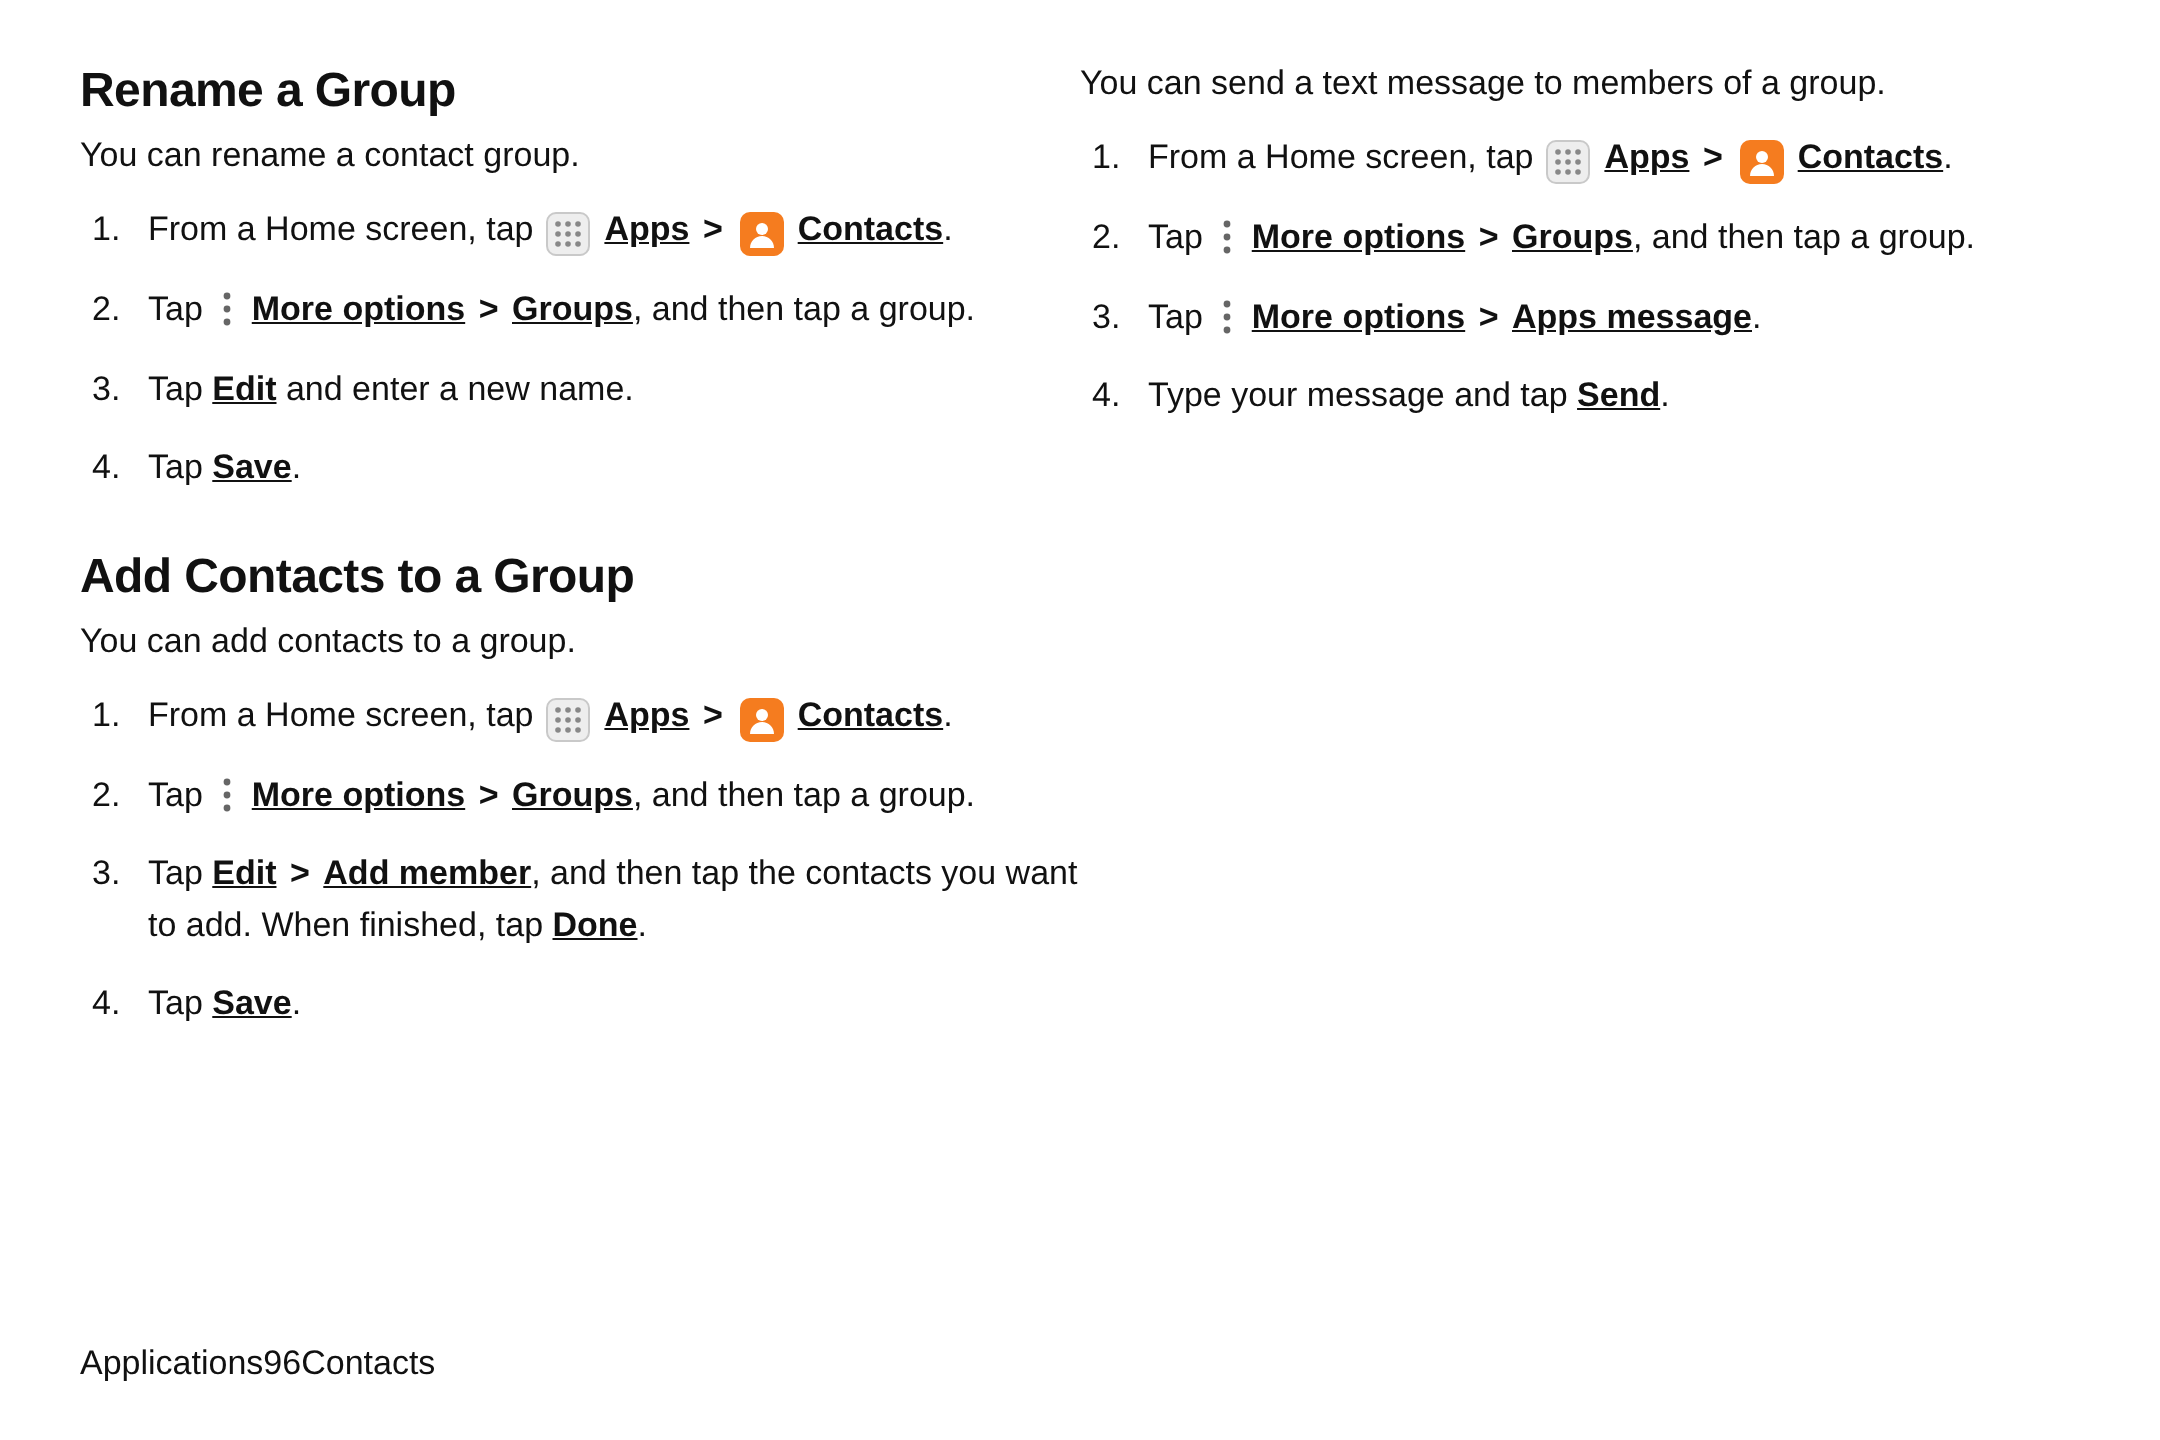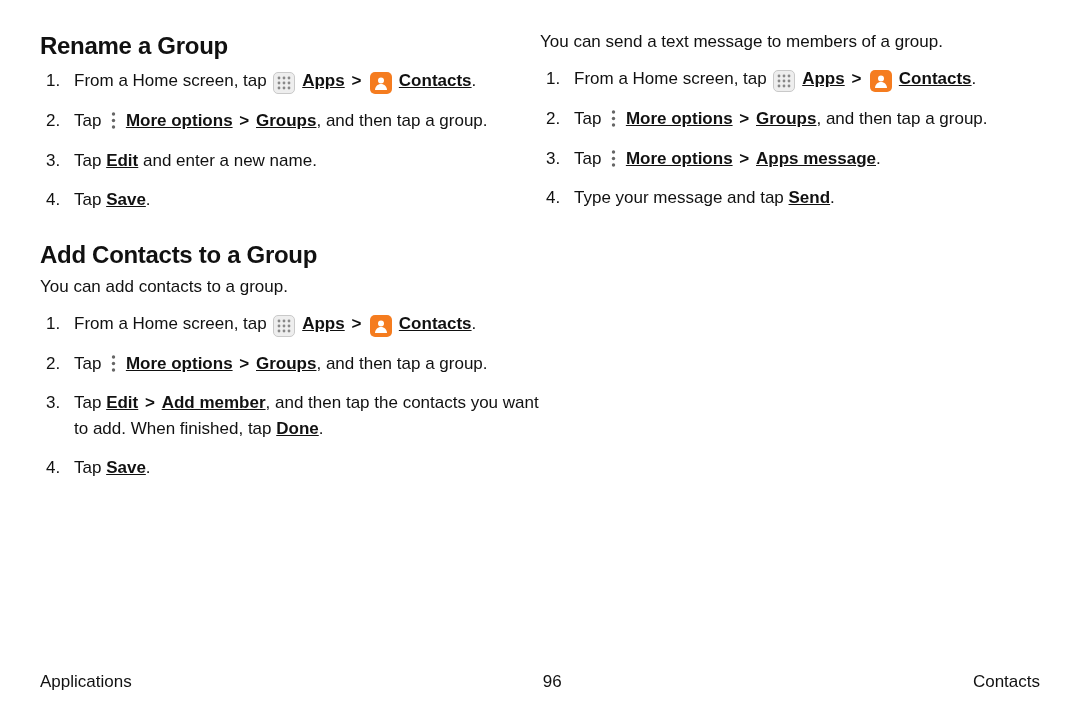--- a/index.html
+++ b/index.html
@@ -78,32 +78,32 @@
   .chevron {
     font-weight: 700;
     margin: 0 2px;
   }
   .footer {
     position: absolute;
     left: 40px;
     right: 40px;
     bottom: 28px;
     display: flex;
-    justify-content: space-between;
     font-size: 17px;
   }
 </style>
 </head>
 <body>
 
 <div class="columns">
   <div class="column">
 
     <div class="section">
       <h2 class="section-heading">Rename a Group</h2>
+      <p class="intro">You can rename a contact group.</p>
       <ol class="steps">
         <li>
           <span>From a Home screen, tap </span>
           <span class="icon apps">
             <svg viewBox="0 0 14 14">
                 <g fill="#888">
                   <circle cx="2" cy="2" r="1.4"></circle>
                   <circle cx="7" cy="2" r="1.4"></circle>
                   <circle cx="12" cy="2" r="1.4"></circle>
                   <circle cx="2" cy="7" r="1.4"></circle>

